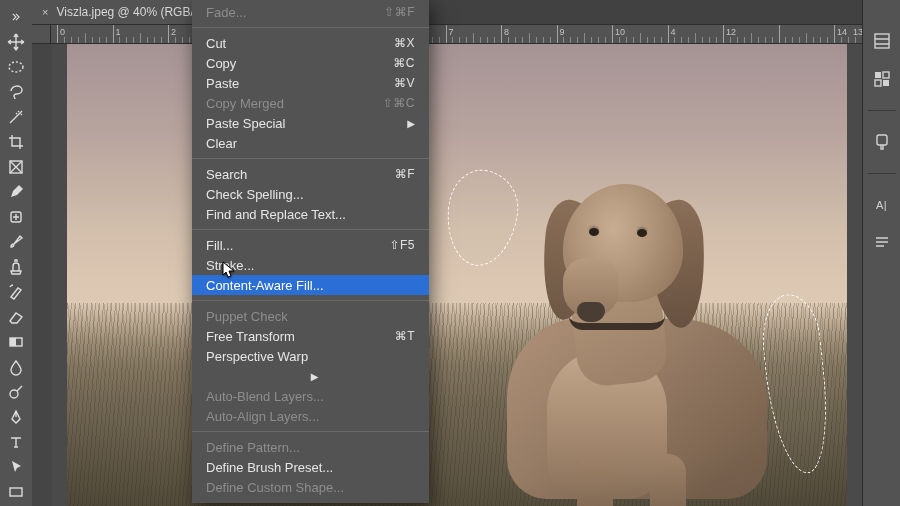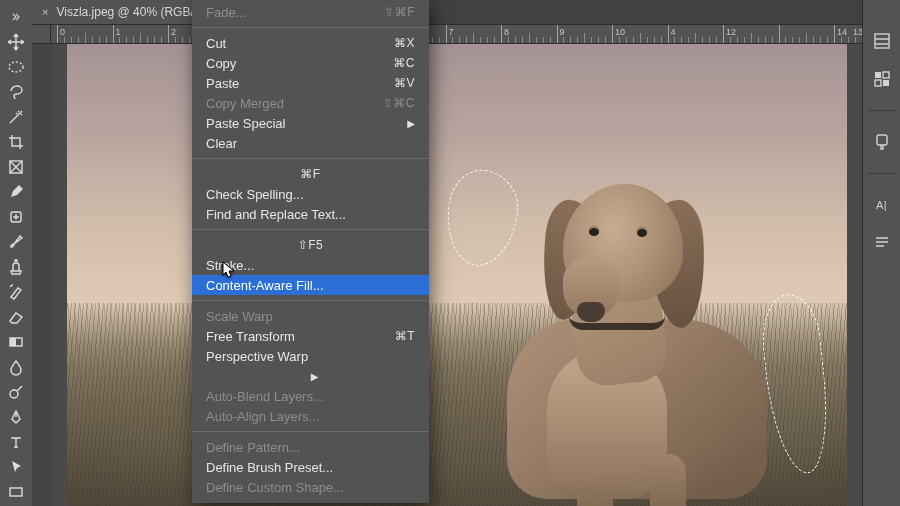--- a/index.html
+++ b/index.html
@@ -419,45 +419,47 @@
         <span class="lab">Paste Special</span>
         <span class="sub">▶</span>
       </div>
       <div class="item">
         <span class="lab">Clear</span>
       </div>
     </div>
     <div class="sep"></div>
     <div class="grp">
       <div class="item">
+        <span class="lab">Search</span>
         <span class="sc">⌘F</span>
       </div>
       <div class="item">
         <span class="lab">Check Spelling...</span>
       </div>
       <div class="item">
         <span class="lab">Find and Replace Text...</span>
       </div>
     </div>
     <div class="sep"></div>
     <div class="grp">
       <div class="item">
+        <span class="lab">Fill...</span>
         <span class="sc">⇧F5</span>
       </div>
       <div class="item">
         <span class="lab">Stroke...</span>
       </div>
       <div class="item hover">
         <span class="lab">Content-Aware Fill...</span>
       </div>
     </div>
     <div class="sep"></div>
     <div class="grp">
       <div class="item disabled">
-        <span class="lab">Scale Warp</span>
+        <span class="lab">Puppet Check</span>
       </div>
       <div class="item">
         <span class="lab">Free Transform</span>
         <span class="sc">⌘T</span>
       </div>
       <div class="item">
         <span class="lab">Perspective Warp</span>
       </div>
       <div class="item">
         <span class="sub">▶</span>

